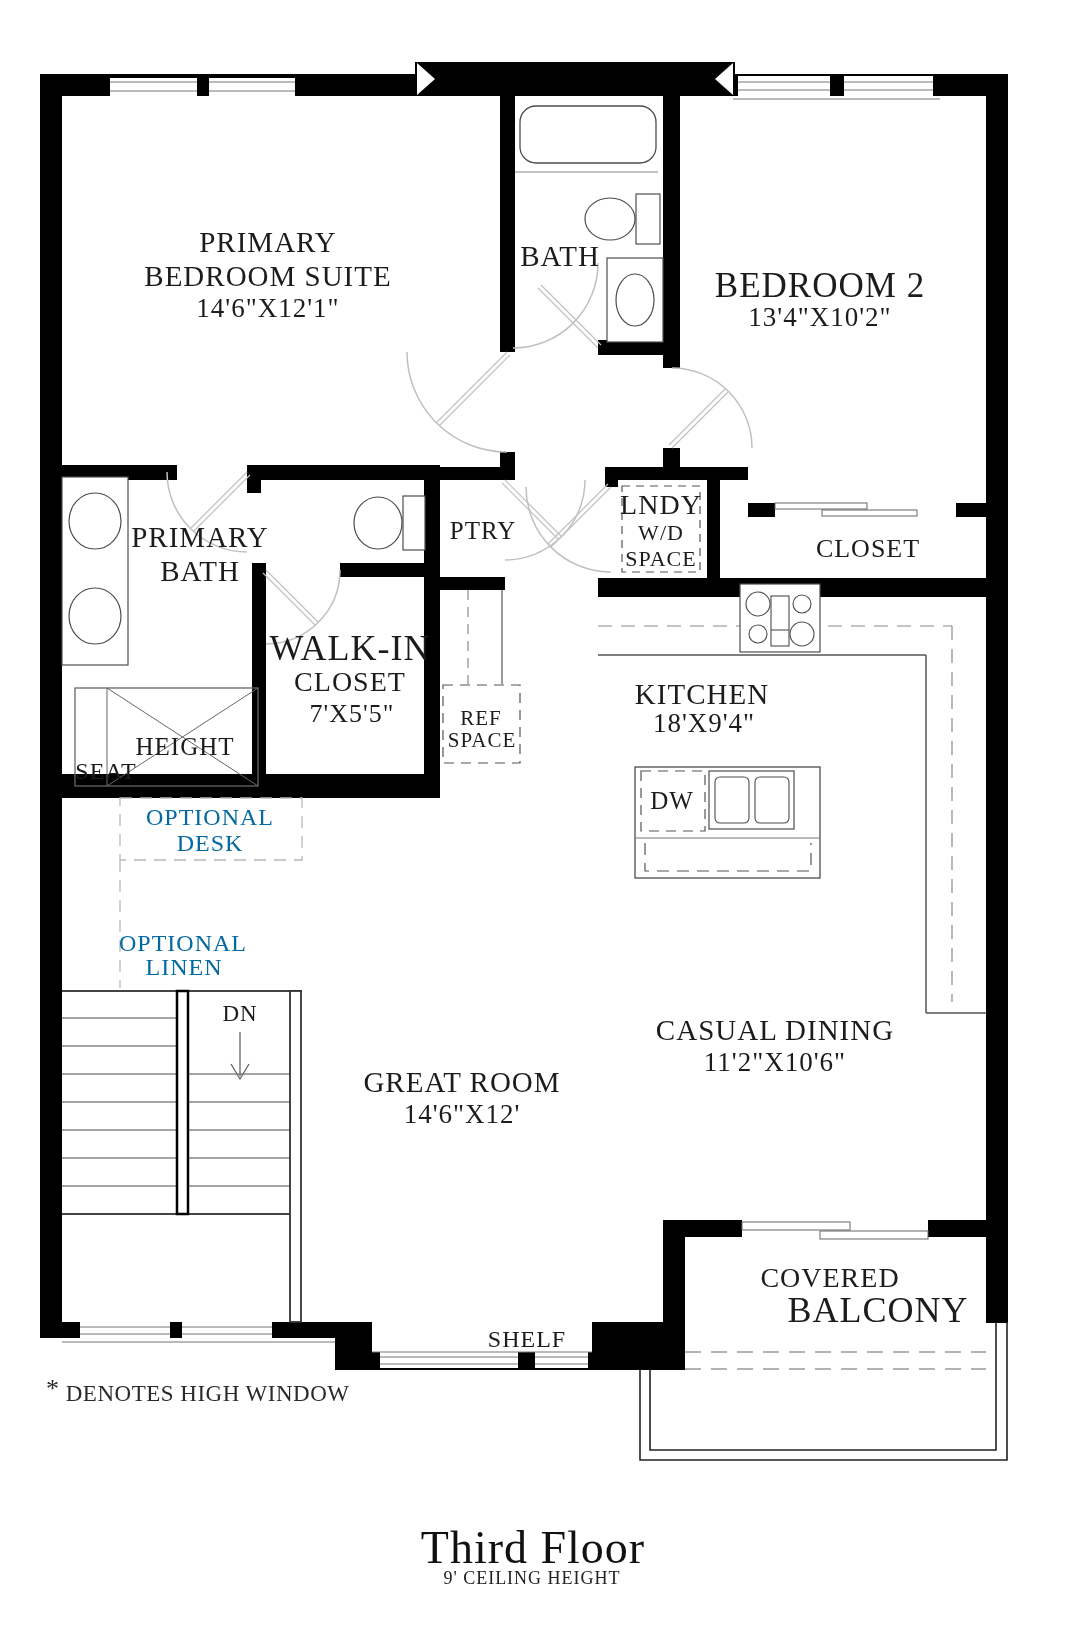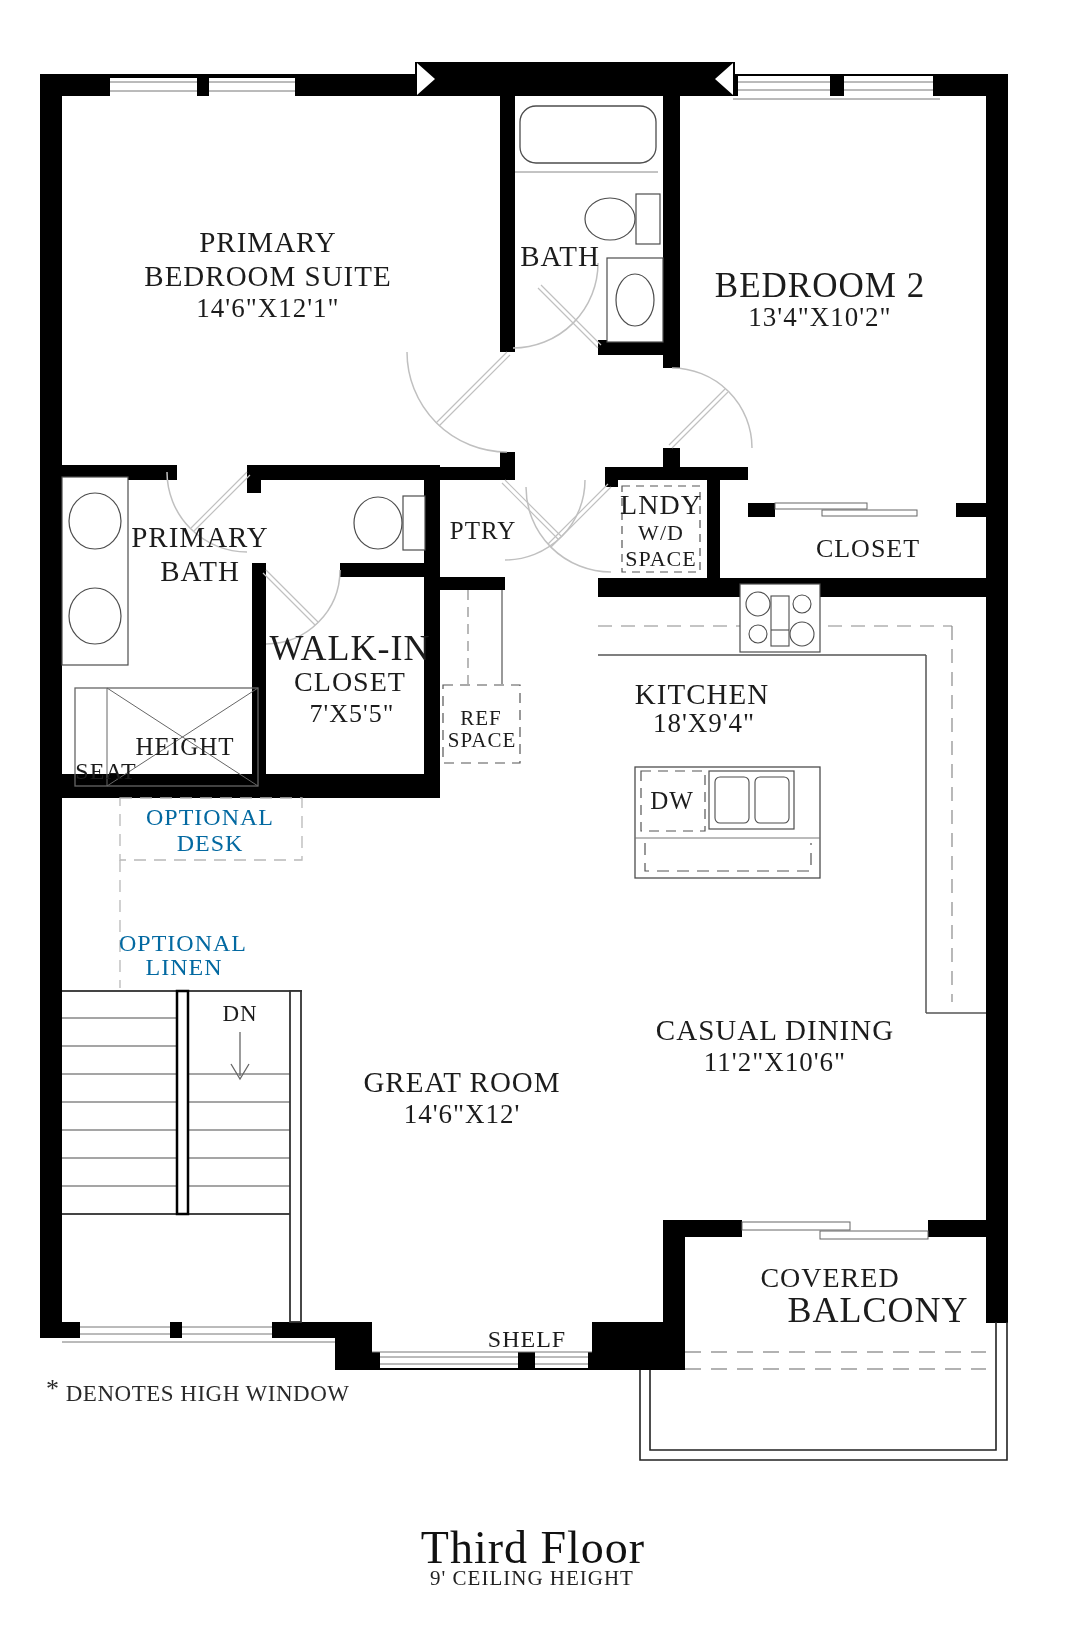--- a/index.html
+++ b/index.html
@@ -7,21 +7,21 @@
         font-family:Liberation Serif, serif;color:#1c1c1c;}
   .plan svg{position:absolute;left:0;top:0;}
   .lbl{position:absolute;transform:translate(-50%,-50%);white-space:nowrap;
        letter-spacing:1px;line-height:1;color:#1c1c1c;}
   .lbl.gray{color:#0369a1;}
   .footnote{position:absolute;white-space:nowrap;color:#2a2a2a;}
   .footnote .star{font-size:26px;vertical-align:4px;}
   .title-main{position:absolute;transform:translate(-50%,-50%);white-space:nowrap;
        font-size:46px;color:#111;letter-spacing:1px;}
   .title-sub{position:absolute;transform:translate(-50%,-50%);white-space:nowrap;
-       font-size:21px;color:#222;letter-spacing:1px;}
+       font-size:18px;color:#222;letter-spacing:1px;}
 </style>
 </head>
 <body>
 
 <div class="plan">
 
 <svg width="1080" height="1639" viewBox="0 0 1080 1639">
 
   <g fill="#000000" stroke="none">
     <rect x="40" y="74" width="968" height="22"></rect>

